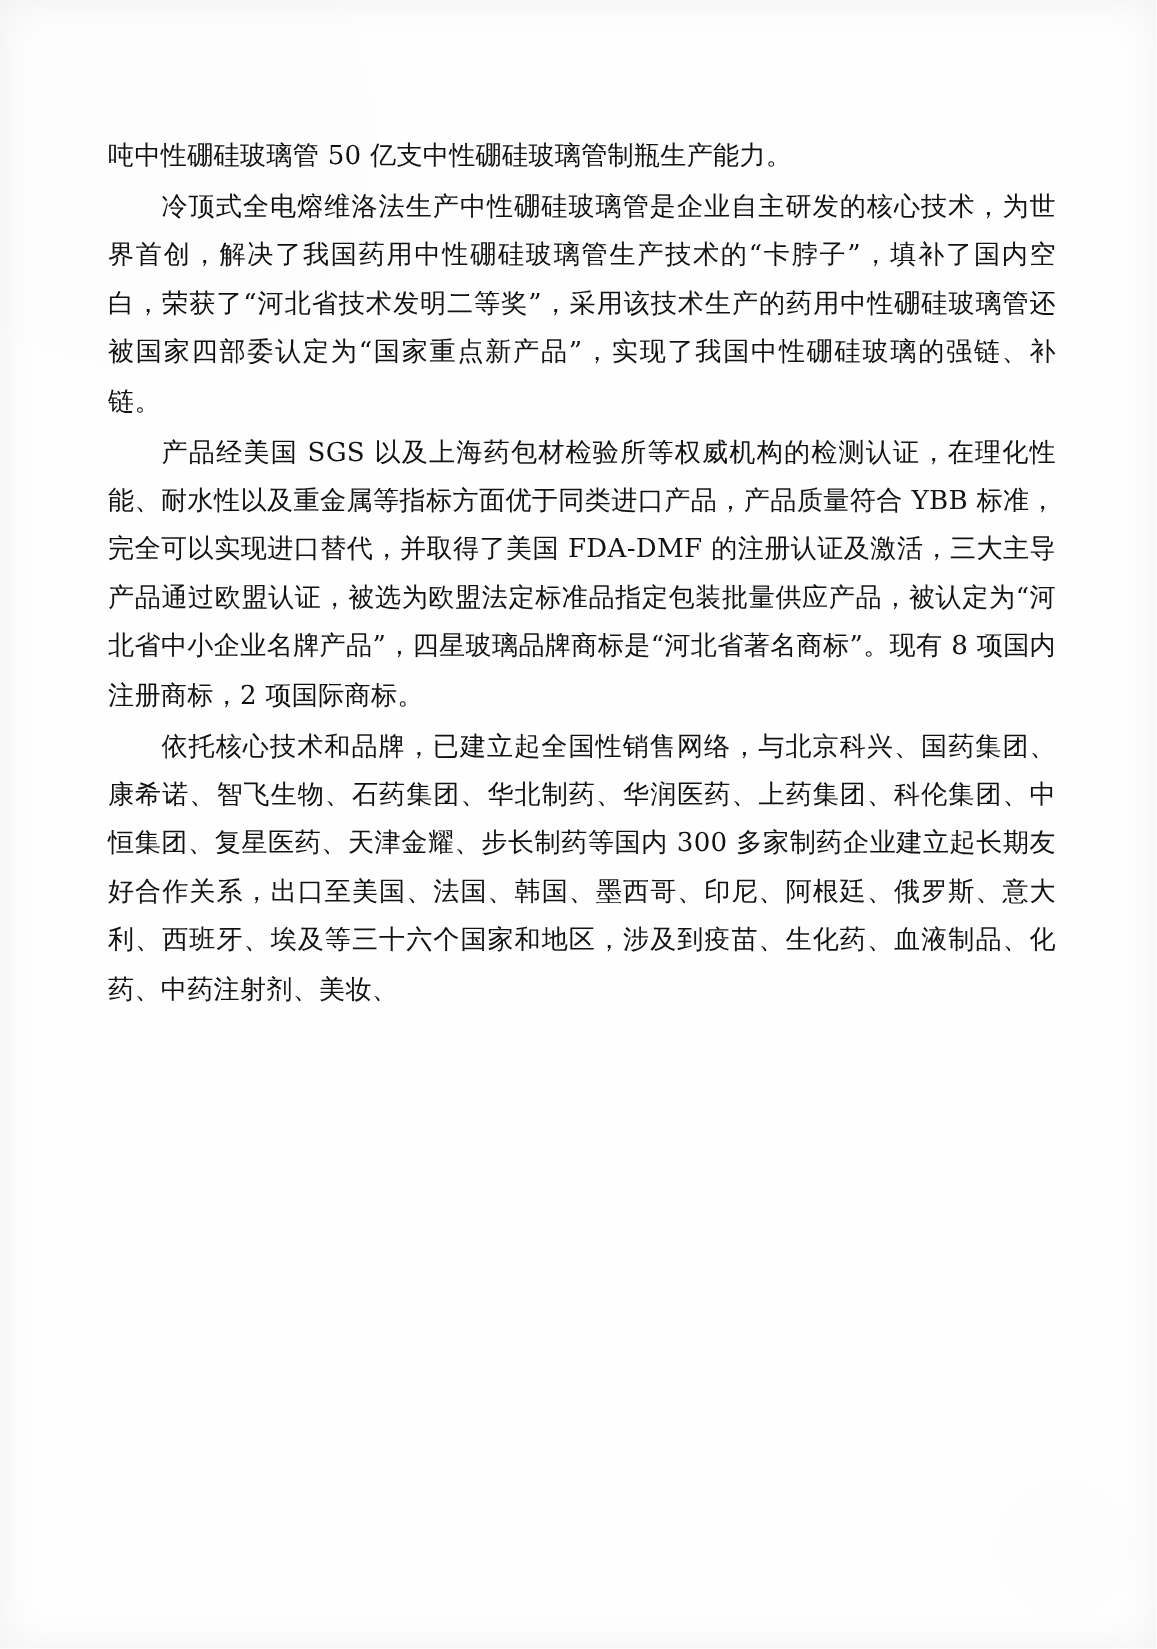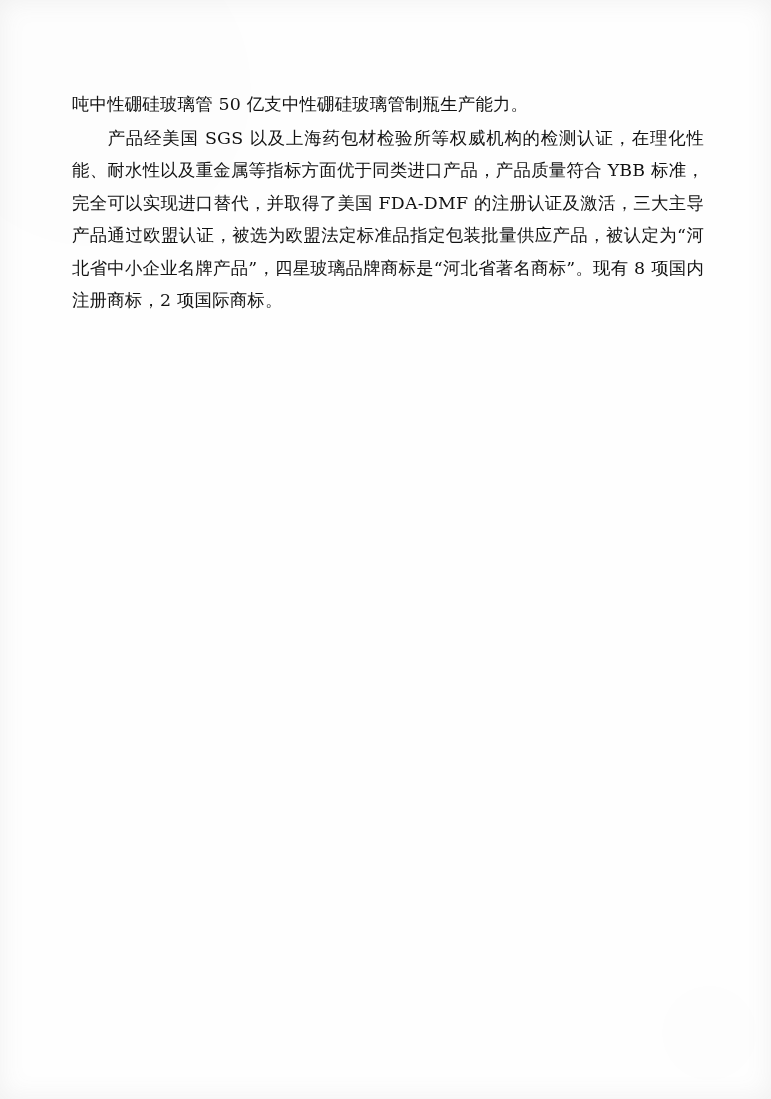--- a/index.html
+++ b/index.html
@@ -65,17 +65,19 @@
     pointer-events: none;
     box-shadow: inset 0 0 26px rgba(120,120,120,0.10);
   }
 </style>
 </head>
 <body>
 
 <div class="page">
   <div class="page-body">
     <p class="para cont">吨中性硼硅玻璃管 50 亿支中性硼硅玻璃管制瓶生产能力。</p>
+    <p class="para indent">冷顶式全电熔维洛法生产中性硼硅玻璃管是企业自主研发的核心技术，为世界首创，解决了我国药用中性硼硅玻璃管生产技术的“卡脖子”，填补了国内空白，荣获了“河北省技术发明二等奖”，采用该技术生产的药用中性硼硅玻璃管还被国家四部委认定为“国家重点新产品”，实现了我国中性硼硅玻璃的强链、补链。</p>
     <p class="para indent">产品经美国 SGS 以及上海药包材检验所等权威机构的检测认证，在理化性能、耐水性以及重金属等指标方面优于同类进口产品，产品质量符合 YBB 标准，完全可以实现进口替代，并取得了美国 FDA-DMF 的注册认证及激活，三大主导产品通过欧盟认证，被选为欧盟法定标准品指定包装批量供应产品，被认定为“河北省中小企业名牌产品”，四星玻璃品牌商标是“河北省著名商标”。现有 8 项国内注册商标，2 项国际商标。</p>
+    <p class="para indent">依托核心技术和品牌，已建立起全国性销售网络，与北京科兴、国药集团、康希诺、智飞生物、石药集团、华北制药、华润医药、上药集团、科伦集团、中恒集团、复星医药、天津金耀、步长制药等国内 300 多家制药企业建立起长期友好合作关系，出口至美国、法国、韩国、墨西哥、印尼、阿根廷、俄罗斯、意大利、西班牙、埃及等三十六个国家和地区，涉及到疫苗、生化药、血液制品、化药、中药注射剂、美妆、</p>
   </div>
   <div class="scan"></div>
   <div class="edge-shadow"></div>
 </div>
 
 </body></html>

